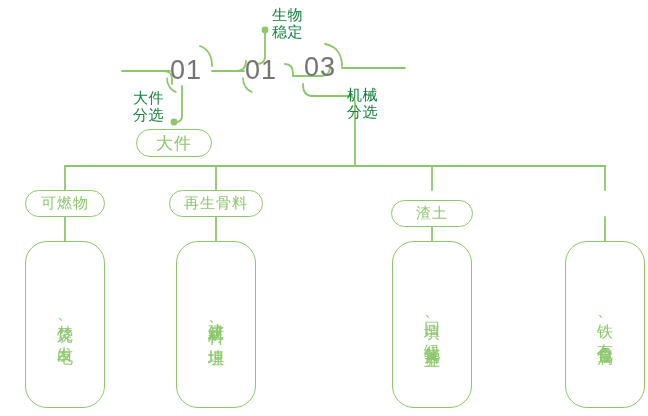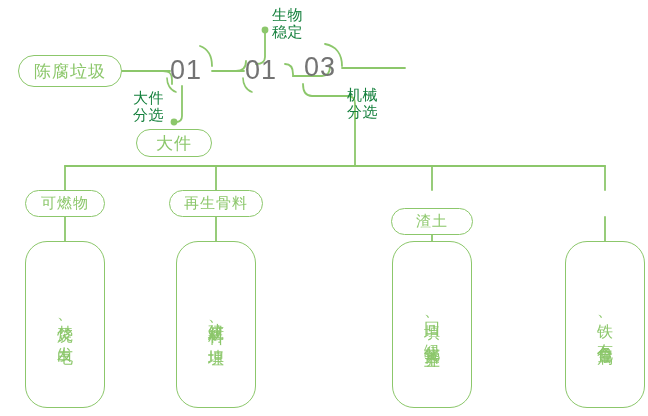--- a/index.html
+++ b/index.html
@@ -88,23 +88,20 @@
       <path d="M432,166 L432,190"></path>
       <path d="M605,166 L605,190"></path>
 
       <path d="M65,217 L65,241"></path>
       <path d="M216,217 L216,241"></path>
       <path d="M432,217 L432,241"></path>
       <path d="M605,217 L605,241"></path>
     </g>
   </svg>
 
-  <div class="pill big" style="left:18px;top:55px;width:104px;height:32px;">
-    <span>陈腐垃圾</span>
-  </div>
 
   <div class="num" style="left:170px;top:57px;">01</div>
   <div class="num" style="left:245px;top:57px;">01</div>
   <div class="num" style="left:304px;top:54px;">03</div>
 
   <div class="lbl" style="left:133px;top:89px;">
     <div>大件</div>
     <div>分选</div>
   </div>
 
@@ -121,21 +118,21 @@
   <div class="pill big" style="left:136px;top:129px;width:76px;height:28px;">
     <span>大件</span>
   </div>
 
   <div class="pill" style="left:169px;top:190px;width:94px;height:27px;">
     <span>再生骨料</span>
   </div>
   <div class="pill" style="left:25px;top:190px;width:80px;height:27px;">
     <span>可燃物</span>
   </div>
-  <div class="pill" style="left:391px;top:208px;width:82px;height:27px;">
+  <div class="pill" style="left:391px;top:200px;width:82px;height:27px;">
     <span>渣土</span>
   </div>
 
   <div class="vbox" style="left:25px;top:241px;width:80px;height:167px;">
     <span class="vtext">焚烧、发电</span>
   </div>
   <div class="vbox" style="left:176px;top:241px;width:80px;height:167px;">
     <span class="vtext">建筑材料、填埋</span>
   </div>
   <div class="vbox" style="left:392px;top:241px;width:80px;height:167px;">

